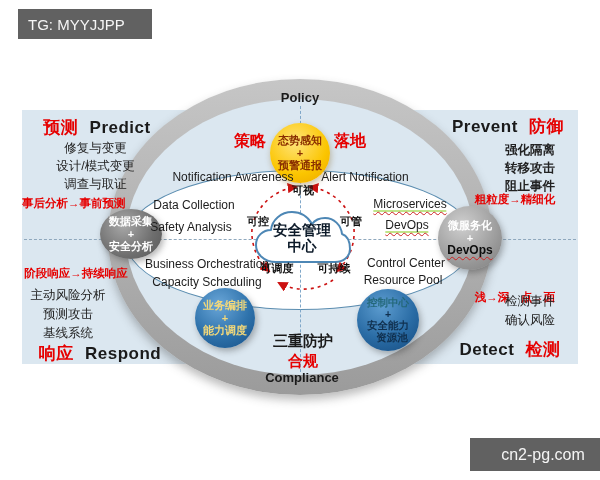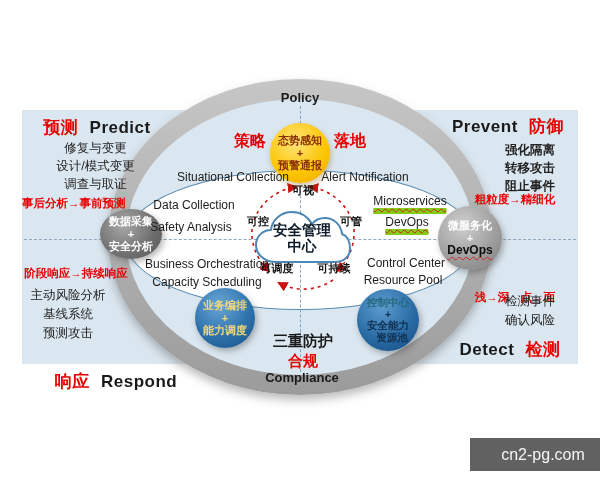--- a/index.html
+++ b/index.html
@@ -8,21 +8,21 @@
   .abs{position:absolute;}
   .ctr{transform:translate(-50%,-50%);white-space:nowrap;text-align:center;}
   .red{color:#e60000;font-weight:bold;}
   .blk{color:#1a1a1a;}
   .bold{font-weight:bold;}
   .hdr{font-size:17px;font-weight:bold;letter-spacing:0.5px;}
   .items{font-size:12.5px;line-height:18px;text-align:center;color:#222;}
   .slogan{font-size:11.5px;font-weight:bold;color:#e60000;white-space:nowrap;}
   .enlab{font-size:12px;color:#1c1c1c;}
   .cap{font-size:11px;font-weight:bold;color:#111;}
-  .spell{border-bottom:6px solid #84cc16;text-decoration:underline wavy #cc2222 1px;text-underline-offset:3px;}
+  .spell{border-bottom:1px solid #84cc16;text-decoration:underline wavy #cc2222 1px;text-underline-offset:3px;}
   .circle{border-radius:50%;display:flex;flex-direction:column;align-items:center;justify-content:center;
           box-shadow:2px 3px 6px rgba(40,40,40,.35);line-height:12.5px;text-align:center;}
   .circle .ln{font-size:11px;font-weight:bold;}
   .badge{background:#616161;color:#f5f5f5;display:flex;align-items:center;}
   .guide-h{border-top:1px dashed #8fa8bd;}
   .guide-v{border-left:1px dashed #7fa7c9;}
 </style>
 </head>
 <body>
 
@@ -107,21 +107,21 @@
   <div class="abs ctr red" style="left:350px;top:141px;z-index:8;font-size:16px;">落地</div>
   <div class="abs ctr bold" style="left:303px;top:341px;z-index:8;font-size:15px;">三重防护</div>
   <div class="abs ctr red" style="left:303px;top:361px;z-index:8;font-size:15px;">合规</div>
 
   <div class="abs ctr cap" style="left:303px;top:190px;z-index:8;">可视</div>
   <div class="abs ctr cap" style="left:258px;top:221px;z-index:8;">可控</div>
   <div class="abs ctr cap" style="left:351px;top:221px;z-index:8;">可管</div>
   <div class="abs ctr cap" style="left:277px;top:268px;z-index:8;">可调度</div>
   <div class="abs ctr cap" style="left:334px;top:268px;z-index:8;">可持续</div>
 
-  <div class="abs ctr enlab" style="left:233px;top:177px;z-index:8;">Situational Collection</div>
+  <div class="abs ctr enlab" style="left:233px;top:177px;z-index:8;">Notification Awareness</div>
   <div class="abs ctr enlab" style="left:365px;top:177px;z-index:8;">Alert Notification</div>
   <div class="abs ctr enlab" style="left:194px;top:205px;z-index:8;">Data Collection</div>
   <div class="abs ctr enlab" style="left:191px;top:227px;z-index:8;">Safety Analysis</div>
   <div class="abs ctr enlab spell" style="left:410px;top:204px;z-index:8;">Microservices</div>
   <div class="abs ctr enlab spell" style="left:407px;top:225px;z-index:8;">DevOps</div>
   <div class="abs ctr enlab" style="left:207px;top:264px;z-index:8;">Business Orchestration</div>
   <div class="abs ctr enlab" style="left:207px;top:282px;z-index:8;">Capacity Scheduling</div>
   <div class="abs ctr enlab" style="left:406px;top:263px;z-index:8;">Control Center</div>
   <div class="abs ctr enlab" style="left:403px;top:280px;z-index:8;">Resource Pool</div>
 
@@ -143,35 +143,38 @@
   <div class="abs items" style="left:470px;top:141px;width:120px;z-index:8;font-weight:bold;">
     <div>强化隔离</div>
     <div>转移攻击</div>
     <div>阻止事件</div>
   </div>
   <div class="abs slogan ctr" style="left:515px;top:199px;z-index:8;">粗粒度→精细化</div>
 
   <div class="abs slogan ctr" style="left:76px;top:273px;z-index:8;">阶段响应→持续响应</div>
   <div class="abs items" style="left:18px;top:286px;width:100px;line-height:19px;z-index:8;">
     <div>主动风险分析</div>
+    <div>预测攻击</div>
     <div>基线系统</div>
-    <div>预测攻击</div>
   </div>
-  <div class="abs ctr hdr" style="left:116px;top:353px;z-index:8;margin-top:28px;">
+  <div class="abs ctr hdr" style="left:100px;top:353px;z-index:8;">
     <span class="red">响应</span>
     <span class="blk" style="margin-left:6px;">Respond</span>
   </div>
 
   <div class="abs slogan ctr" style="left:515px;top:281px;z-index:8;margin-top:16px;">浅→深　点→面</div>
   <div class="abs items" style="left:480px;top:292px;width:100px;line-height:19px;z-index:8;">
     <div>检测事件</div>
     <div>确认风险</div>
   </div>
   <div class="abs ctr hdr" style="left:510px;top:349px;z-index:8;">
     <span class="blk">Detect</span>
     <span class="red" style="margin-left:6px;">检测</span>
   </div>
 
+  <div class="abs badge" style="left:18px;top:9px;width:124px;height:30px;padding-left:10px;font-size:15px;z-index:9;">
+    <span>TG: MYYJJPP</span>
+  </div>
   <div class="abs badge" style="left:470px;top:438px;width:130px;height:33px;justify-content:center;font-size:16px;z-index:9;padding-left:8px;">
     <span>cn2-pg.com</span>
   </div>
 
 </div>
 
 </body></html>

